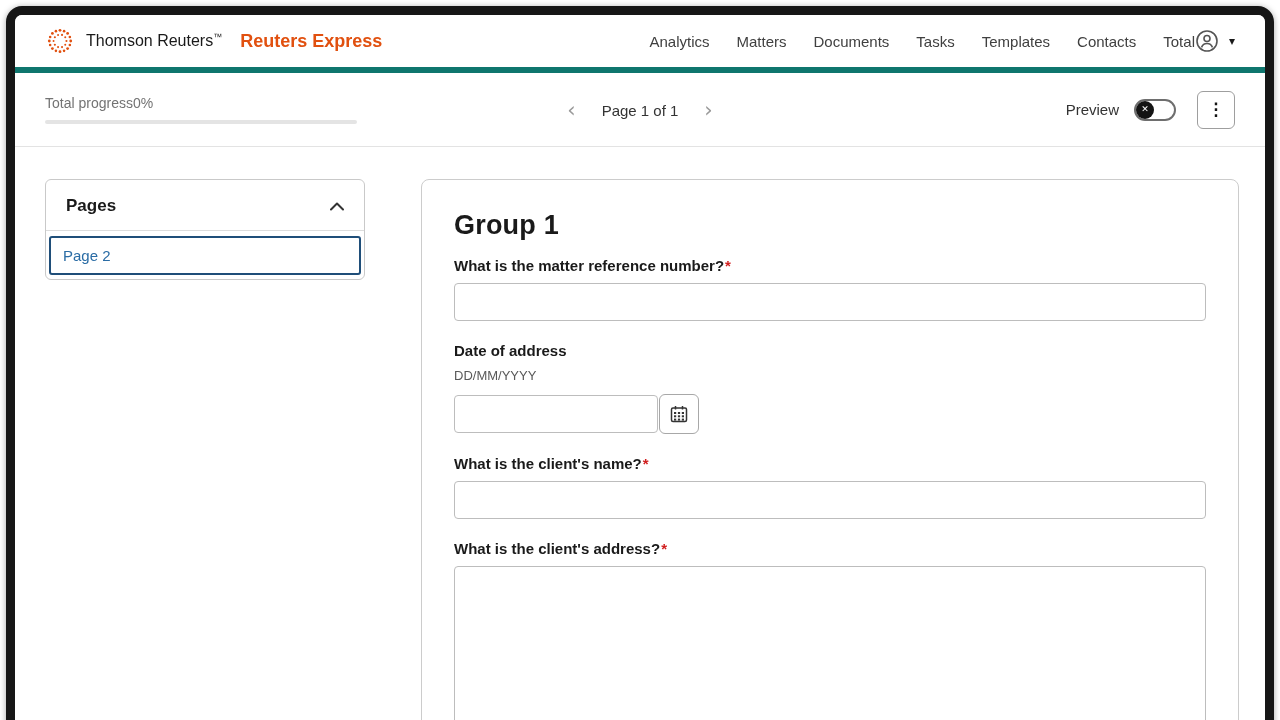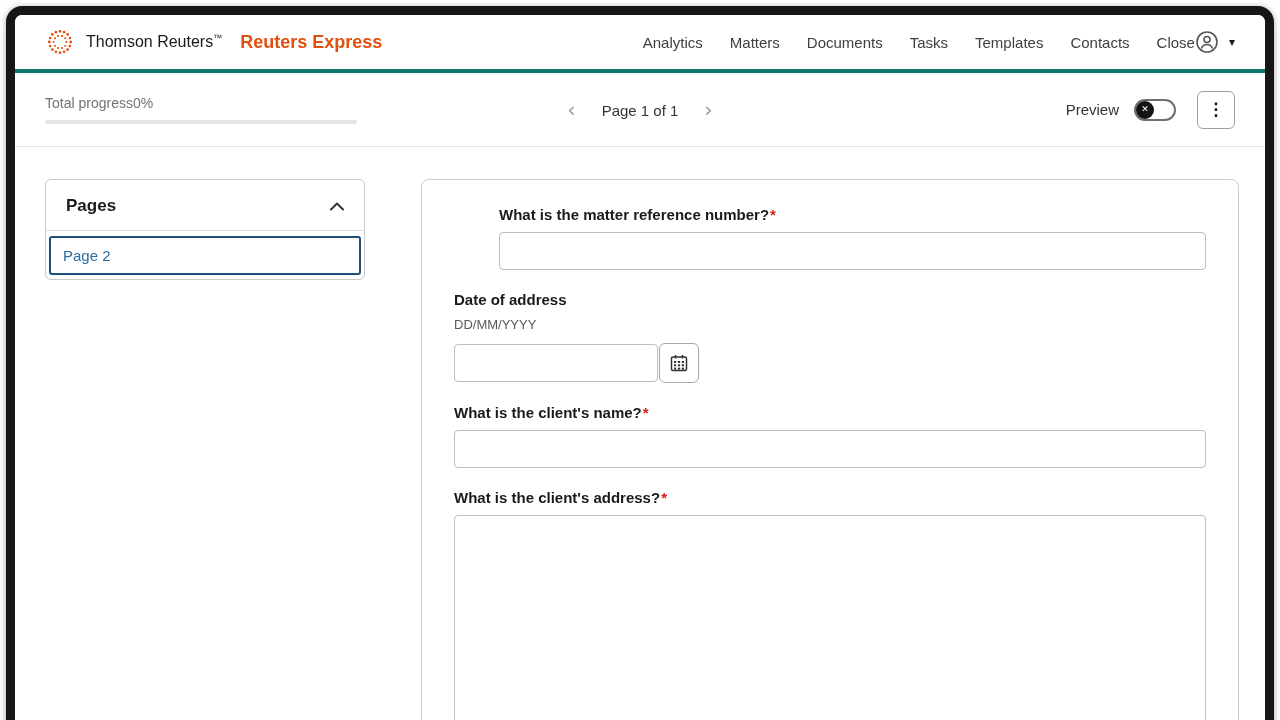--- a/index.html
+++ b/index.html
@@ -7,21 +7,21 @@
     font-family: "Liberation Sans", sans-serif; color: #1a1a1a; }
 
   .window-frame {
     position: absolute; left: 6px; top: 6px; width: 1268px; height: 760px;
     border: 9px solid #161616; border-radius: 16px; background: #fff;
     overflow: hidden; box-shadow: 0 1px 6px rgba(0,0,0,.35);
   }
 
   
   .topbar { height: 58px; display: flex; align-items: center; padding: 0 30px;
-    border-bottom: 4px solid #0f766e; background: #fff; }
+    border-bottom: 6px solid #0f766e; background: #fff; }
   .logo { display: flex; align-items: center; gap: 11px; }
   .logo-tm { font-size: 9px; vertical-align: super; color: #1a1a1a; }
   .logo-product { font-size: 18px; font-weight: 700; color: #e1500f; margin-left: 7px; }
   .main-nav { display: flex; gap: 27px; margin-left: auto; }
   .nav-item { font-size: 15px; color: #404040; cursor: pointer; white-space: nowrap; }
   .account { display: flex; align-items: center; gap: 10px; cursor: pointer; }
   .account .caret { font-size: 12px; color: #1a1a1a; }
 
   
   .toolbar { height: 74px; display: flex; align-items: center; padding: 0 30px;
@@ -60,21 +60,21 @@
   .pages-title { font-size: 17px; font-weight: 700; color: #1a1a1a; }
   .page-item { margin: 5px 3px 4px; border: 2px solid #1f4e79; border-radius: 3px;
     padding: 9px 12px; font-size: 15px; color: #2a6ca5; cursor: pointer; background: #fff; }
 
   .form-card { flex: 1; border: 1px solid #ccc; border-radius: 8px; background: #fff;
     padding: 26px 32px 40px; min-height: 620px; }
   .group-title { font-size: 27px; font-weight: 700; margin: 4px 0 16px; letter-spacing: .2px; }
   .q-label { font-size: 15px; font-weight: 700; color: #1a1a1a; margin-bottom: 9px; }
   .req { color: #d11f1f; margin-left: 1px; font-weight: 700; }
   .field-group { margin-top: 21px; }
-  .field-group.first { margin-top: 0; margin-left: 45px; }
+  .field-group.first { margin-top: 0; }
   .text-input { width: 100%; height: 38px; border: 1px solid #bdbdbd; border-radius: 4px;
     background: #fff; font-size: 15px; padding: 0 10px; outline: none;
     font-family: "Liberation Sans", sans-serif; }
   .hint { font-size: 13px; color: #595959; margin: 2px 0 11px; }
   .date-row { display: flex; align-items: center; }
   .date-input { width: 204px; height: 38px; border: 1px solid #bdbdbd; border-radius: 4px;
     font-size: 15px; padding: 0 10px; outline: none; font-family: "Liberation Sans", sans-serif; }
   .calendar-btn { width: 40px; height: 40px; border: 1px solid #a8a8a8; border-radius: 6px;
     background: #fff; cursor: pointer; display: flex; align-items: center; justify-content: center;
     margin-left: 1px; }
@@ -124,21 +124,21 @@
       <span class="logo-product">Reuters Express</span>
     </div>
 
     <div class="main-nav">
       <span class="nav-item">Analytics</span>
       <span class="nav-item">Matters</span>
       <span class="nav-item">Documents</span>
       <span class="nav-item">Tasks</span>
       <span class="nav-item">Templates</span>
       <span class="nav-item">Contacts</span>
-      <span class="nav-item">Close</span>
+      <span class="nav-item">Total</span>
     </div>
 
     <div class="account">
       <svg width="24" height="24" viewBox="0 0 24 24">
         <circle cx="12" cy="12" r="10" fill="none" stroke="#555" stroke-width="1.6"></circle>
         <circle cx="12" cy="9.5" r="3" fill="none" stroke="#555" stroke-width="1.6"></circle>
         <path d="M6.5 18.4c1-2.6 3.1-3.9 5.5-3.9s4.5 1.3 5.5 3.9" fill="none" stroke="#555" stroke-width="1.6"></path>
       </svg>
       <span class="caret">▾</span>
     </div>
@@ -178,20 +178,21 @@
       <div class="pages-header">
         <span class="pages-title">Pages</span>
         <svg width="14" height="9" viewBox="0 0 14 9">
           <polyline points="1,7.5 7,1.5 13,7.5" fill="none" stroke="#333" stroke-width="2" stroke-linecap="round" stroke-linejoin="round"></polyline>
         </svg>
       </div>
       <div class="page-item">Page 2</div>
     </div>
 
     <div class="form-card">
+      <div class="group-title">Group 1</div>
 
       <div class="field-group first">
         <div class="q-label"><span>What is the matter reference number?</span><span class="req">*</span></div>
         <input class="text-input" type="text" value="" style="">
       </div>
 
       <div class="field-group">
         <div class="q-label">Date of address</div>
         <div class="hint">DD/MM/YYYY</div>
         <div class="date-row">

